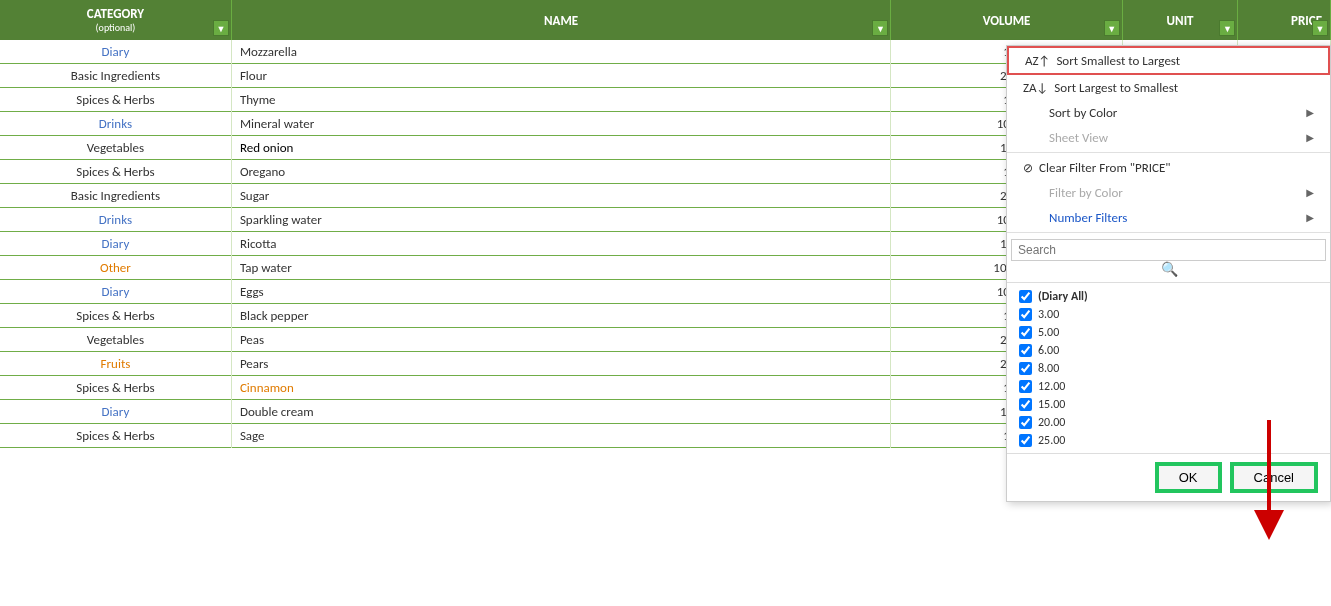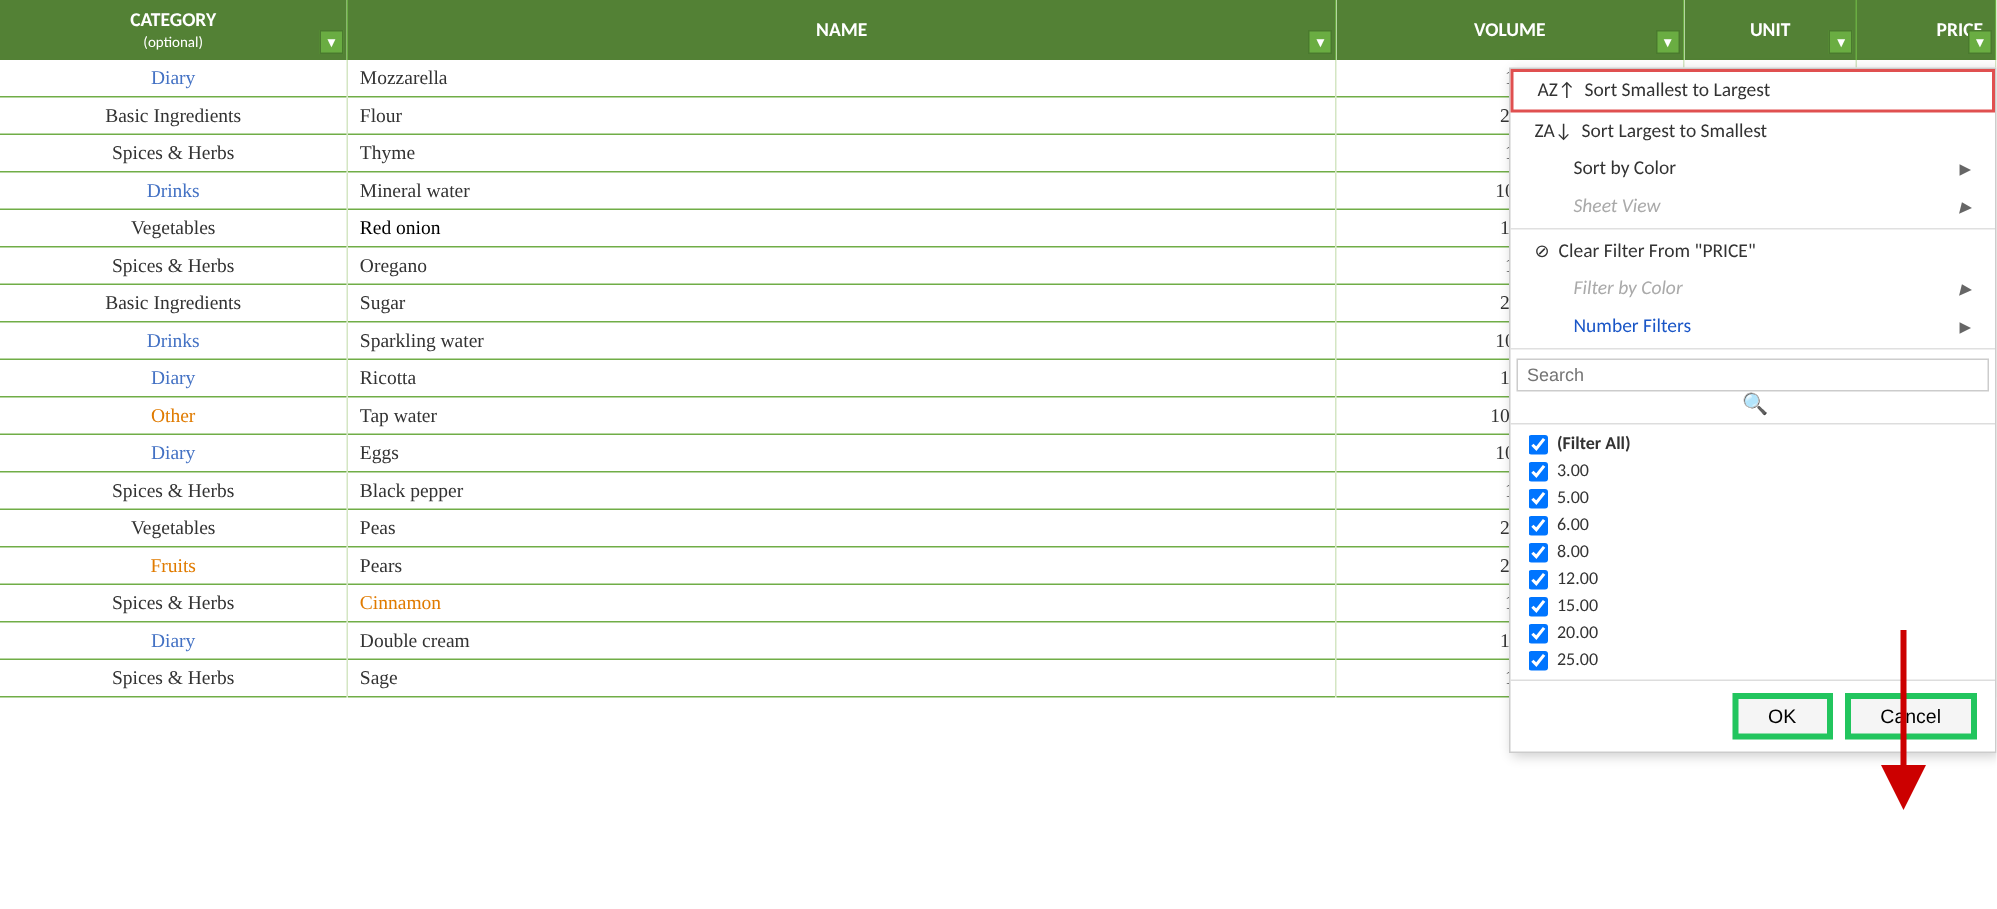--- a/index.html
+++ b/index.html
@@ -34,21 +34,21 @@
       height: 16px;
       background: #6aad42;
       border: 1px solid #4a7a2e;
       display: flex;
       align-items: center;
       justify-content: center;
       cursor: pointer;
       font-size: 9px;
     }
 
-    tbody tr { border-bottom: 1px solid #70ad47; font-family: Liberation Serif, serif; }
+    tbody tr { border-bottom: 1px solid #70ad47; }
 
     tbody td { 
       padding: 4px 8px; 
       border-right: 1px solid #d4e6c3;
       color: #333;
     }
 
     .category-col { width: 200px; text-align: center; }
     .name-col { width: 570px; }
     .volume-col { width: 200px; text-align: center; }
@@ -77,21 +77,21 @@
       color: #333;
     }
 
     .menu-item.highlighted {
       background: #fff;
       border: 2px solid #e05050;
       color: #333;
       font-weight: normal;
     }
 
-    .menu-item.disabled { color: #aaa; cursor: default; font-style: italic; }
+    .menu-item.disabled { color: #aaa; cursor: default; }
 
     .menu-item .chevron {
       margin-left: auto;
       font-size: 10px;
       color: #666;
     }
 
     .menu-item .sort-icon {
       font-size: 13px;
       color: #333;
@@ -384,21 +384,21 @@
     <div class="menu-separator"></div>
 
     <div class="search-container">
       <input type="text" class="search-input" placeholder="Search" style="">
       <span class="search-icon-btn">🔍</span>
     </div>
 
     <div class="checkbox-list" id="checkbox-list">
     <div class="checkbox-item bold-label">
           <input type="checkbox" checked="" style="">
-          <span>(Filter All)</span>
+          <span>(Diary All)</span>
         </div>
         <div class="checkbox-item">
           <input type="checkbox" checked="" style="">
           <span>3.00</span>
         </div>
         <div class="checkbox-item">
           <input type="checkbox" checked="" style="">
           <span>5.00</span>
         </div>
         <div class="checkbox-item">

